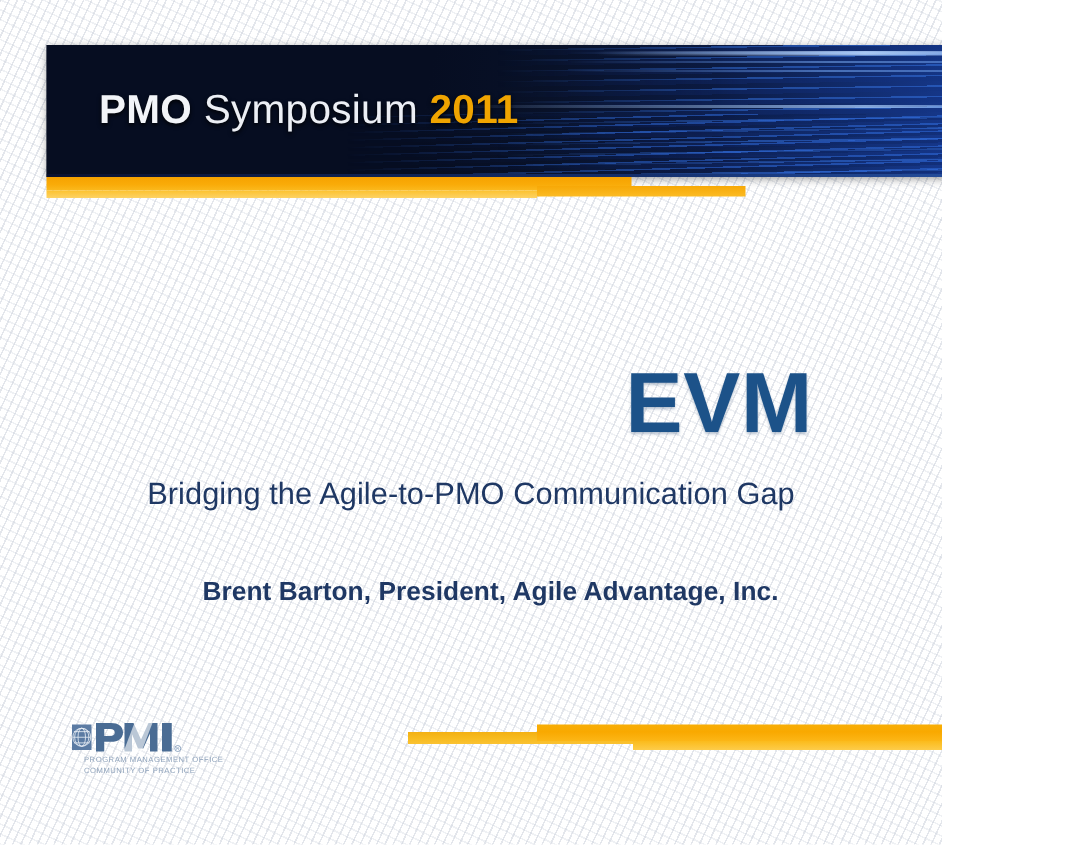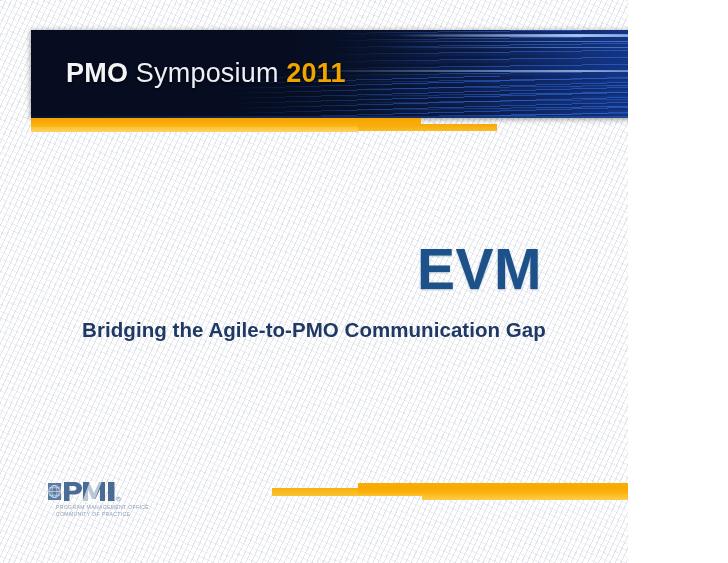--- a/index.html
+++ b/index.html
@@ -207,21 +207,21 @@
     letter-spacing: 0.5px;
     text-shadow: 0 1px 2px rgba(120,140,165,0.55);
   }
   .subtitle {
     position: absolute;
     left: 0;
     right: 0;
     top: 318px;
     text-align: center;
     font-size: 20.5px;
-    font-weight: bold;
+    font-weight: normal;
     color: #1f3864;
     letter-spacing: 0.05px;
   }
   .byline {
     position: absolute;
     left: 0;
     right: 0;
     top: 384px;
     text-align: center;
     font-size: 17.5px;
@@ -302,20 +302,21 @@
       </div>
     </div>
   </div>
 
   <div class="bar bar-top-1"></div>
   <div class="bar bar-top-1b"></div>
   <div class="bar bar-top-2"></div>
 
   <div class="evm-title">EVM</div>
   <div class="subtitle">Bridging the Agile-to-PMO Communication Gap</div>
+  <div class="byline">Brent Barton, President, Agile Advantage, Inc.</div>
 
   <div class="bar bar-bot-1"></div>
   <div class="bar bar-bot-2"></div>
   <div class="bar bar-bot-3"></div>
 
   <div class="pmi-logo">
     <svg class="pmi-mark" viewBox="0 0 156 42" aria-hidden="true">
 
       <g>
         <path d="M4 4 L30 4 L30 38 L4 38 Z" fill="#5b7ba3"></path>

